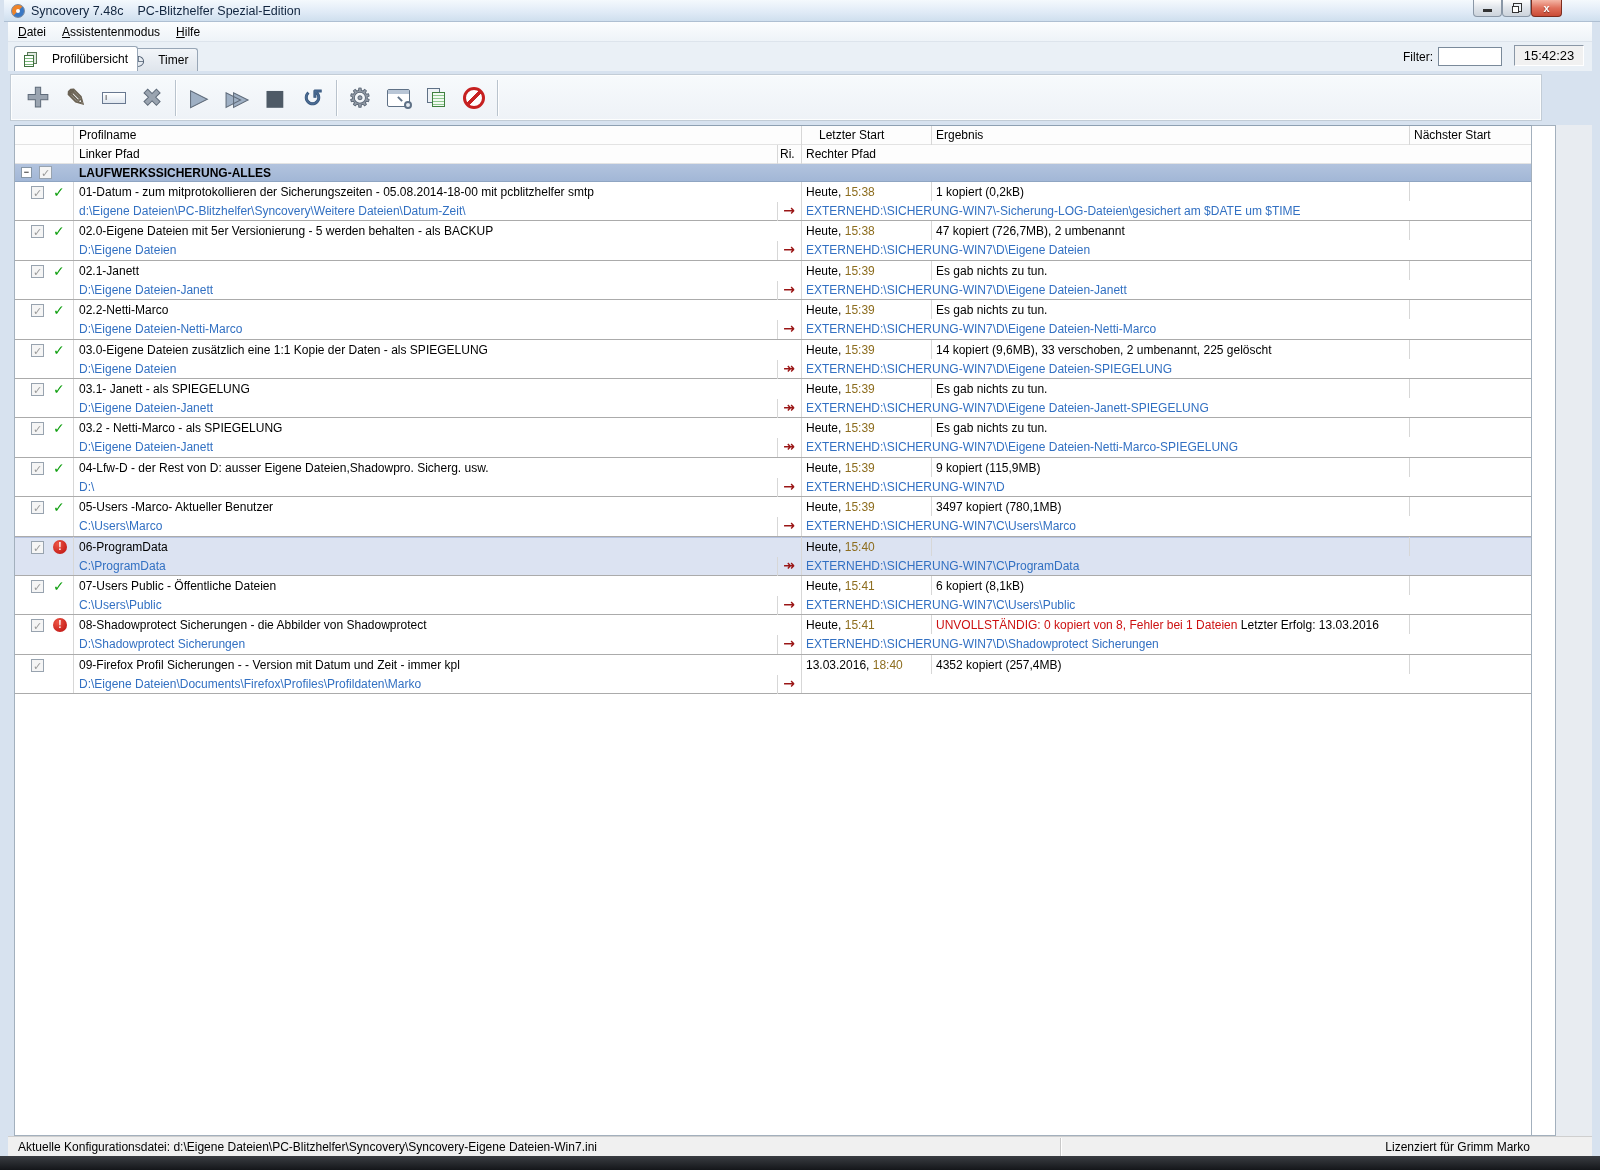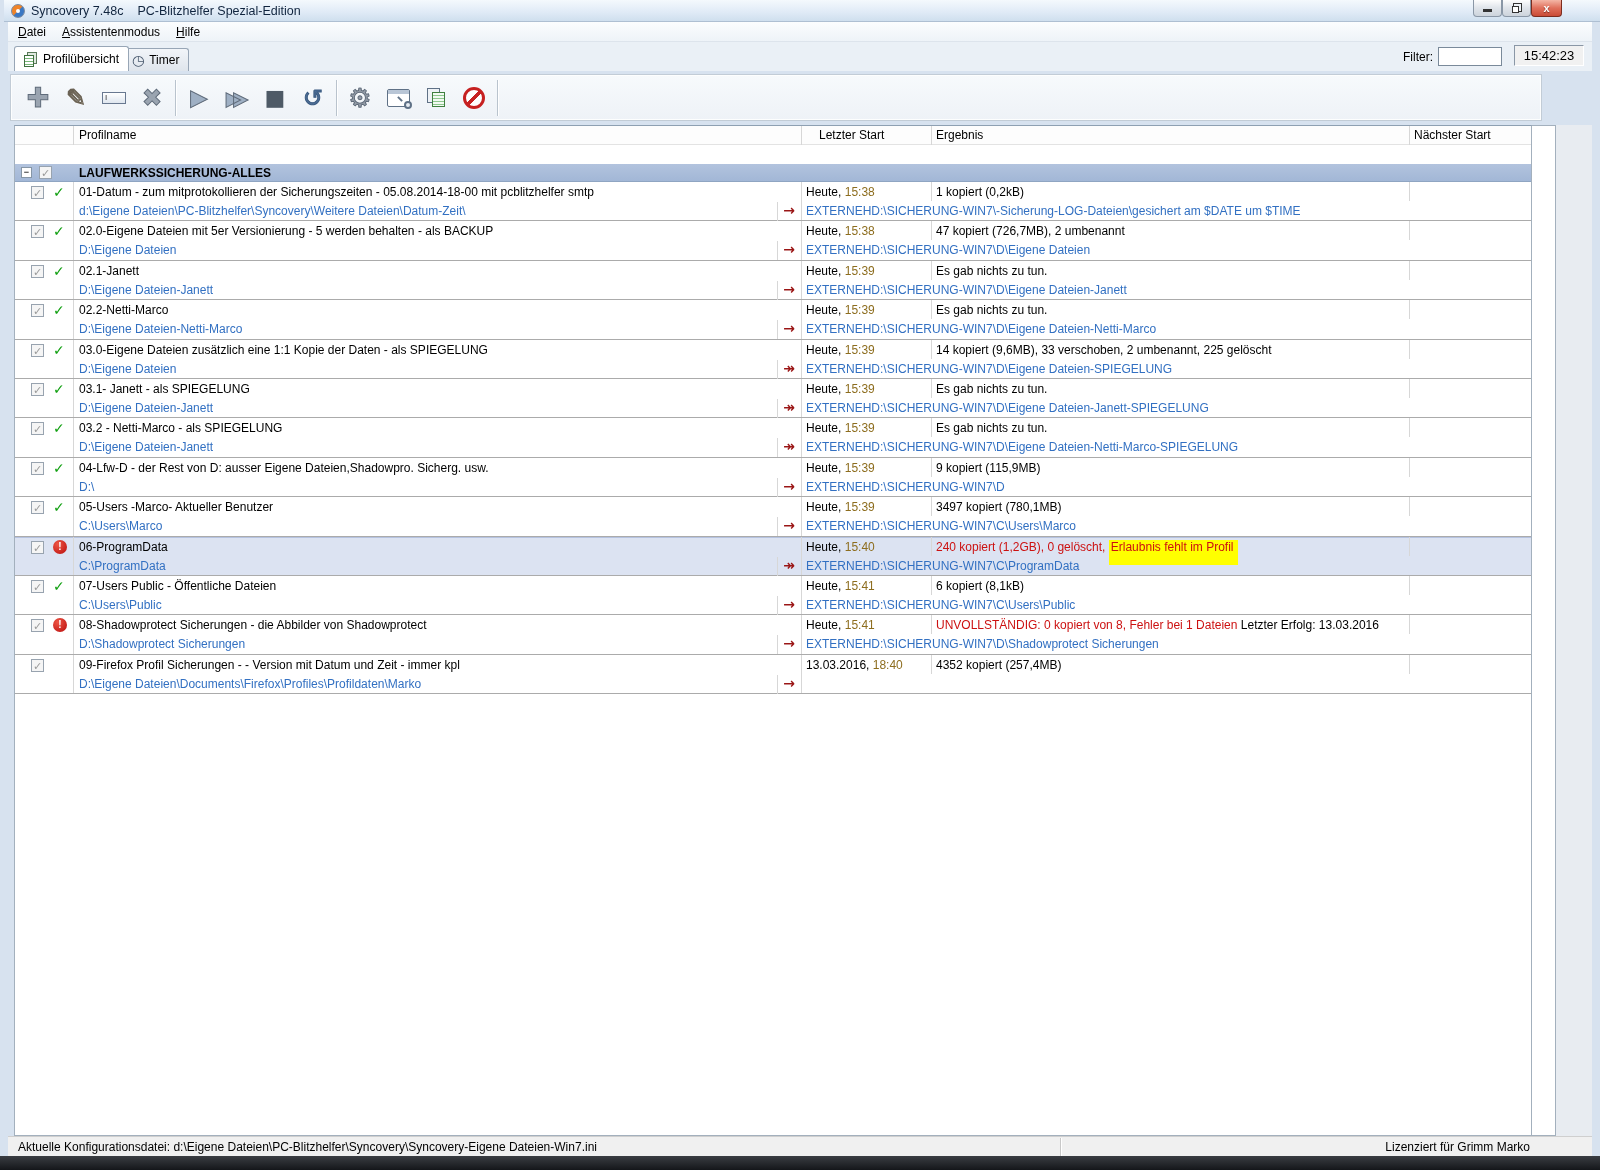--- a/index.html
+++ b/index.html
@@ -49,21 +49,21 @@
   .menu-item { padding:2px 8px; cursor:default; }
   .menu-item .mkey { text-decoration: underline; }
 
   
   .tabstrip {
     position:absolute; left:0; top:42px; width:1600px; height:29px;
     background:#eaf0f6;
   }
   .tab {
     position:absolute; bottom:0; height:23px; border:1px solid #98a6b6; border-bottom:none;
-    border-radius:3px 3px 0 0; display:flex; align-items:center; gap:5px; padding:0 9px;margin-top:40px;
+    border-radius:3px 3px 0 0; display:flex; align-items:center; gap:14px; padding:0 9px;margin-top:40px;
   }
   .tab.active { left:14px; background:#fff; z-index:2; height:25px; }
   .tab.inactive { left:122px; background: linear-gradient(#f2f5f9, #dfe5ec); }
   .ico-profiles { position:relative; width:14px; height:15px; }
   .ico-profiles .sheet1 { position:absolute; left:3px; top:0; width:10px; height:12px; background:#dfe8df; border:1px solid #5a7a5a; }
   .ico-profiles .sheet2 { position:absolute; left:0; top:3px; width:10px; height:12px; background:#fff; border:1px solid #3f6f3f;
       background-image: repeating-linear-gradient(#fff 0 2px, #7ab77a 2px 3px); }
   .ico-clock { color:#4a5a6e; font-size:14px; line-height:14px; }
 
   .filter-label { position:absolute; top:50px; right:167px; }
@@ -274,20 +274,28 @@
     <span class="hdr-cell" style="left:64px;">Profilname</span>
     <span class="hdr-cell" style="left:804px;">Letzter Start</span>
     <span class="hdr-cell" style="left:921px;">Ergebnis</span>
     <span class="hdr-cell" style="left:1399px;">Nächster Start</span>
     <span class="vline" style="left:58px; top:0; height:19px;"></span>
     <span class="vline" style="left:786px; top:0; height:19px;"></span>
     <span class="vline" style="left:916px; top:0; height:19px;"></span>
     <span class="vline" style="left:1394px; top:0; height:19px;"></span>
   </div>
 
+  <div class="hdr-row" style="top:19px;">
+    <span class="hdr-cell" style="left:64px;">Linker Pfad</span>
+    <span class="hdr-cell" style="left:765px;">Ri.</span>
+    <span class="hdr-cell" style="left:791px;">Rechter Pfad</span>
+    <span class="vline" style="left:58px; top:0; height:19px;"></span>
+    <span class="vline" style="left:762px; top:0; height:19px;"></span>
+    <span class="vline" style="left:786px; top:0; height:19px;"></span>
+  </div>
 
   <div class="group-row">
     <span class="expander">−</span>
     <span class="cb">✓</span>
     <span class="group-label">LAUFWERKSSICHERUNG-ALLES</span>
   </div>
 
   <div class="rows" id="rows">
       <div class="row" style="top: 56px;">
     <span class="cb">✓</span>
@@ -422,21 +430,20 @@
     <i class="vline vl-a"></i>
     <i class="vline vl-b"></i>
     <i class="vline vl-c"></i>
     <i class="vline vl-d"></i>
   </div>
       <div class="row sel" style="top: 410.6px;">
     <span class="cb">✓</span>
     <span class="status err">!</span>
     <span class="cell name">06-ProgramData</span>
     <span class="cell last"><span class="ldate">Heute,</span> <span class="ltime">15:40</span></span>
-    <span class="cell result"><span class="res-r">240 kopiert (1,2GB), 0 gelöscht, </span><span class="res-h">Erlaubnis fehlt im Profil</span></span>
     <span class="cell lpath">C:\ProgramData</span>
     <span class="arrow glyph">↠</span>
     <span class="cell rpath">EXTERNEHD:\SICHERUNG-WIN7\C\ProgramData</span>
     <i class="vline vl-e"></i>
     <i class="vline vl-a"></i>
     <i class="vline vl-b"></i>
     <i class="vline vl-c"></i>
     <i class="vline vl-d"></i>
   </div>
       <div class="row" style="top: 450px;">

